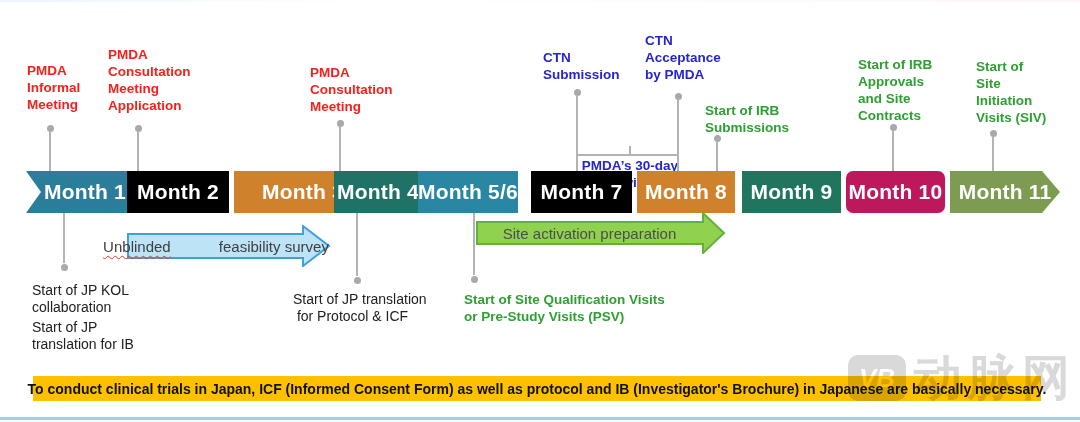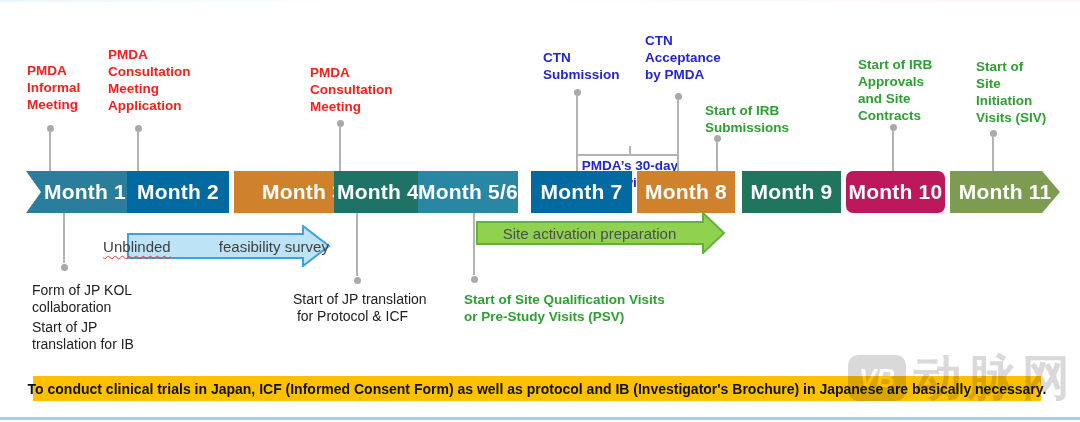--- a/index.html
+++ b/index.html
@@ -7,21 +7,21 @@
         font-family:"Liberation Sans","DejaVu Sans",sans-serif;}
   .abs{position:absolute;}
   .lbl{position:absolute;white-space:pre-wrap;font-size:13.5px;line-height:17px;font-weight:600;}
   .red{color:#F8201D;}
   .blue{color:#2424D0;}
   .green{color:#2EA032;}
   .black{color:#212121;font-weight:400;font-size:14px;}
   .month{position:absolute;top:171px;height:42px;color:#fff;font-weight:700;font-size:21px;
          display:flex;align-items:center;justify-content:center;letter-spacing:.2px;}
   .m1{background:#2A7E9B;clip-path:polygon(0 0,100% 0,100% 100%,0 100%,15px 50%);padding-left:12px;}
-  .m2,.m7{background:#0369a1;}
+  .m2,.m7{background:#000000;}
   .m3,.m8{background:#D0812B;}
   .m4{background:#1E7366;}
   .m56{background:#2987A3;}
   .m9{background:#20755F;}
   .m10{background:#be185d;border-radius:7px;}
   .m11{background:#7D9C52;clip-path:polygon(0 0,92px 0,110px 50%,92px 100%,0 100%);padding-right:18px;}
   .vline{position:absolute;width:2px;background:#B3B3B3;}
   .hline{position:absolute;height:2px;background:#B3B3B3;}
   .dot{position:absolute;width:7px;height:7px;border-radius:50%;background:#A9A9A9;}
   .arrow-text{position:absolute;top:0;display:flex;align-items:center;justify-content:center;
@@ -126,21 +126,21 @@
     </div>
   </div>
 
   <div class="abs" style="left:476px;top:212px;width:250px;height:42px;">
     <svg width="250" height="42">
       <polygon points="1,10 227,10 227,1 248,21 227,41 227,32 1,32" fill="#90D14F" stroke="#62B13C" stroke-width="2"></polygon>
     </svg>
     <div class="arrow-text" style="left:0;width:227px;color:#4d4d4d;">Site activation preparation</div>
   </div>
 
-  <div class="lbl black" style="left:32px;top:282px;">Form of JP KOL
+  <div class="lbl black" style="left:32px;top:282px;">Start of JP KOL
 collaboration</div>
   <div class="lbl black" style="left:32px;top:319px;">Start of JP
 translation for IB</div>
   <div class="lbl black" style="left:293px;top:291px;">Start of JP translation
  for Protocol &amp; ICF</div>
   <div class="lbl green" style="left:464px;top:291px;">Start of Site Qualification Visits
 or Pre-Study Visits (PSV)</div>
 
   <div id="banner">
     <span>To conduct clinical trials in Japan, ICF (Informed Consent Form) as well as protocol and IB (Investigator's Brochure) in Japanese are basically necessary.</span>

